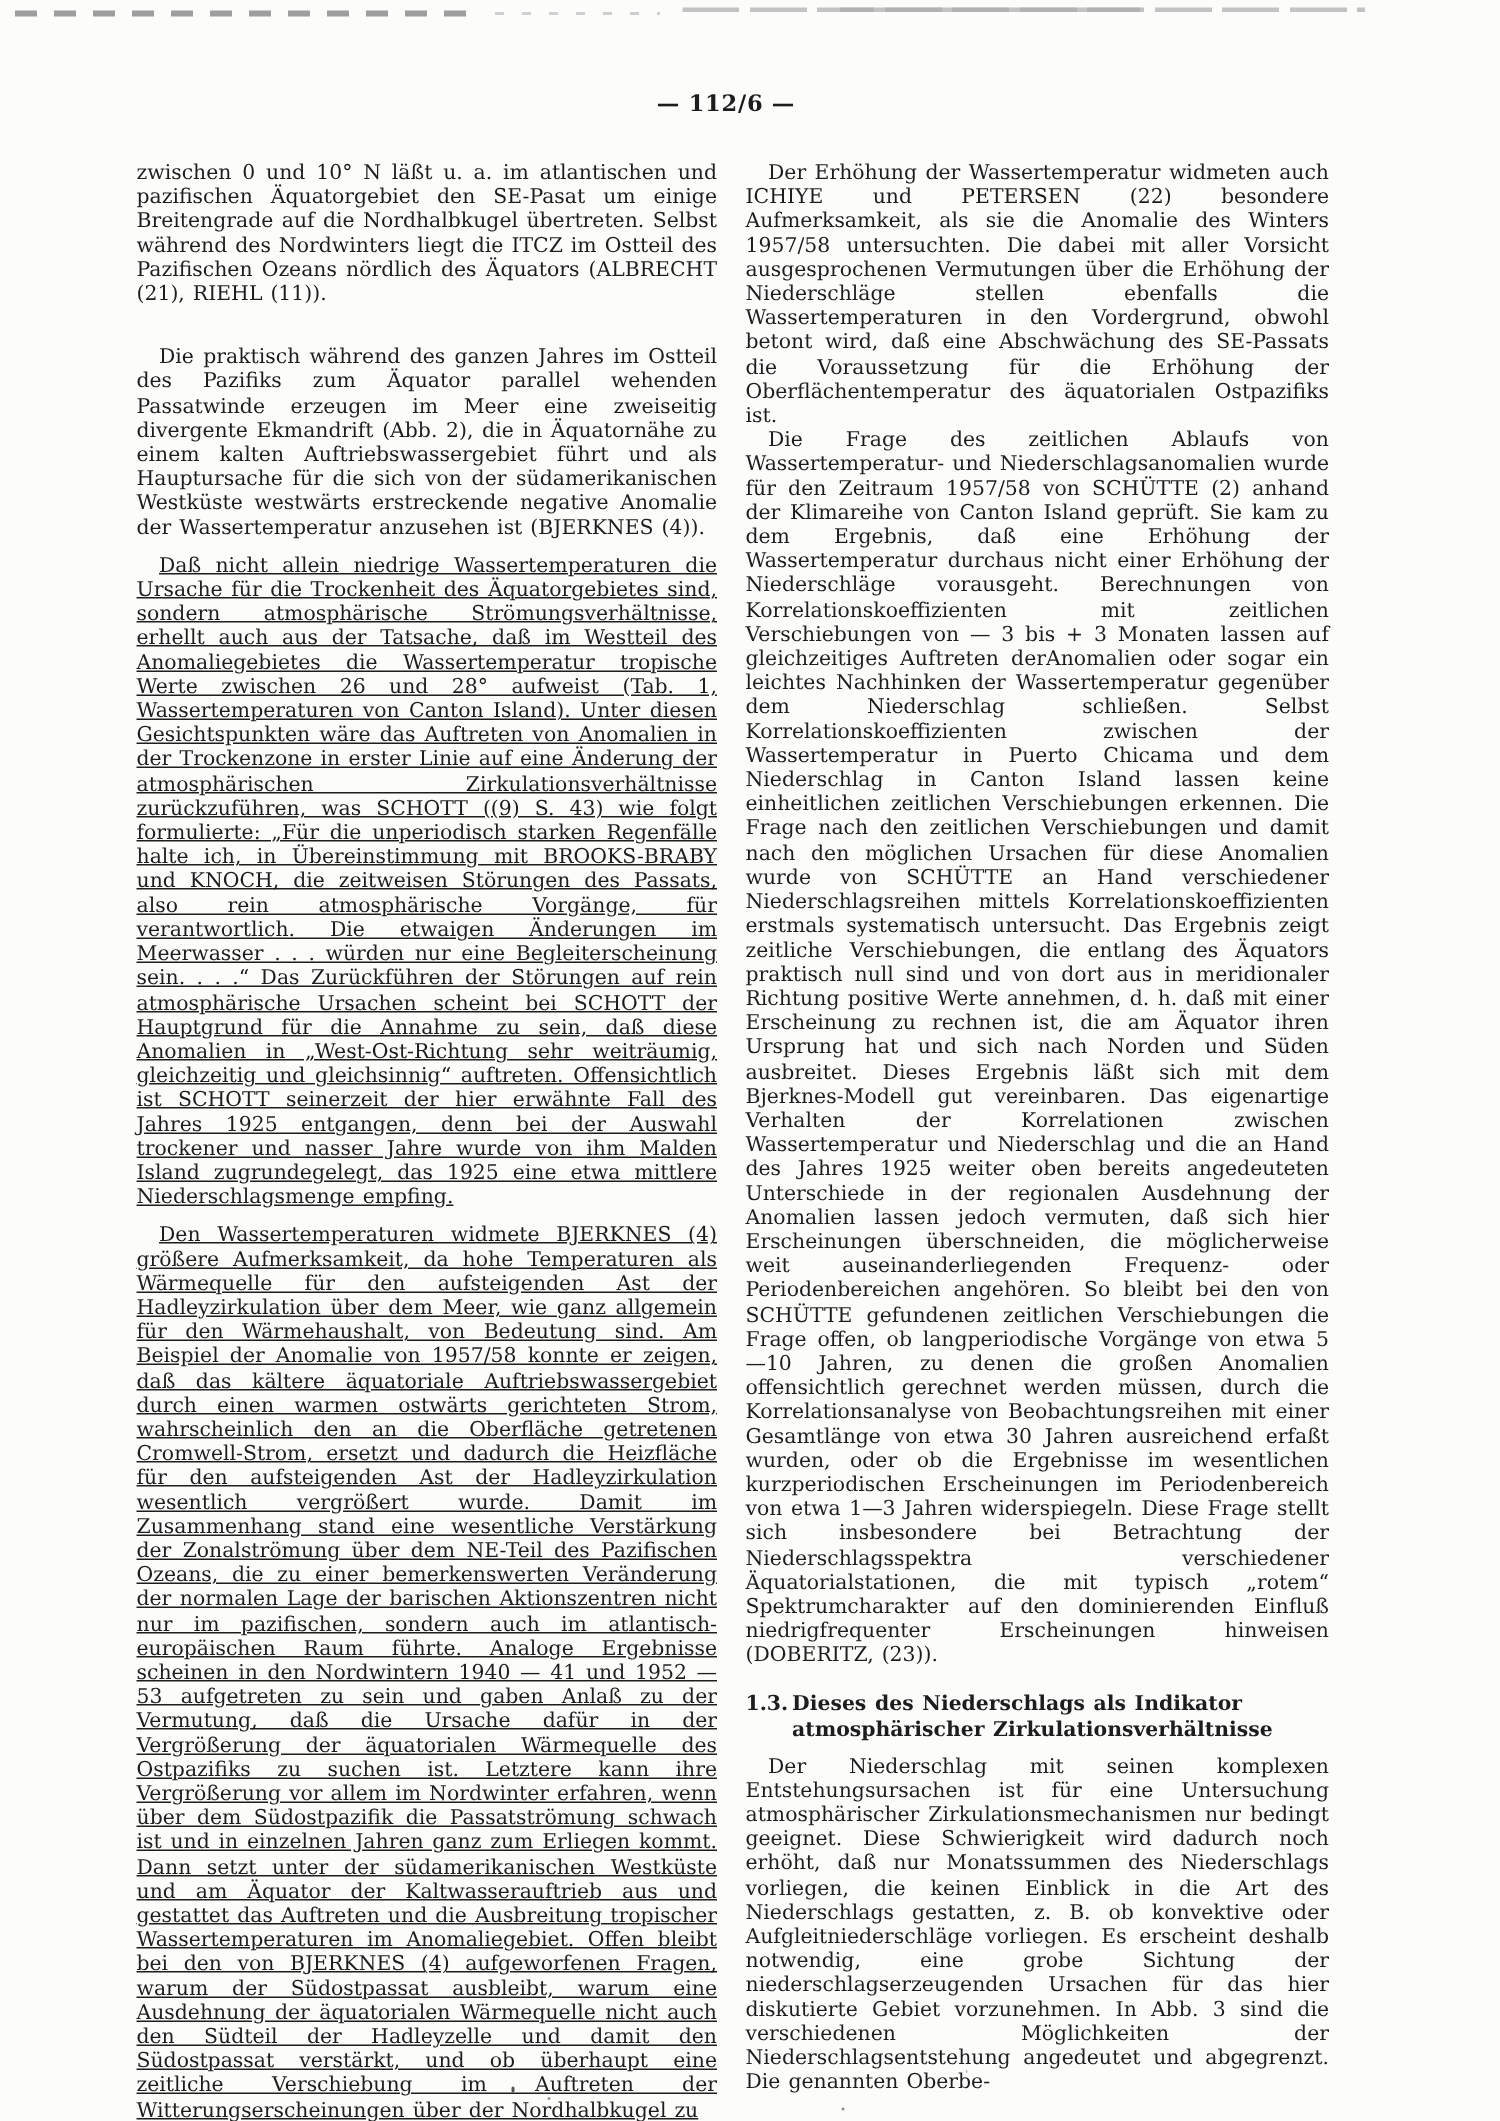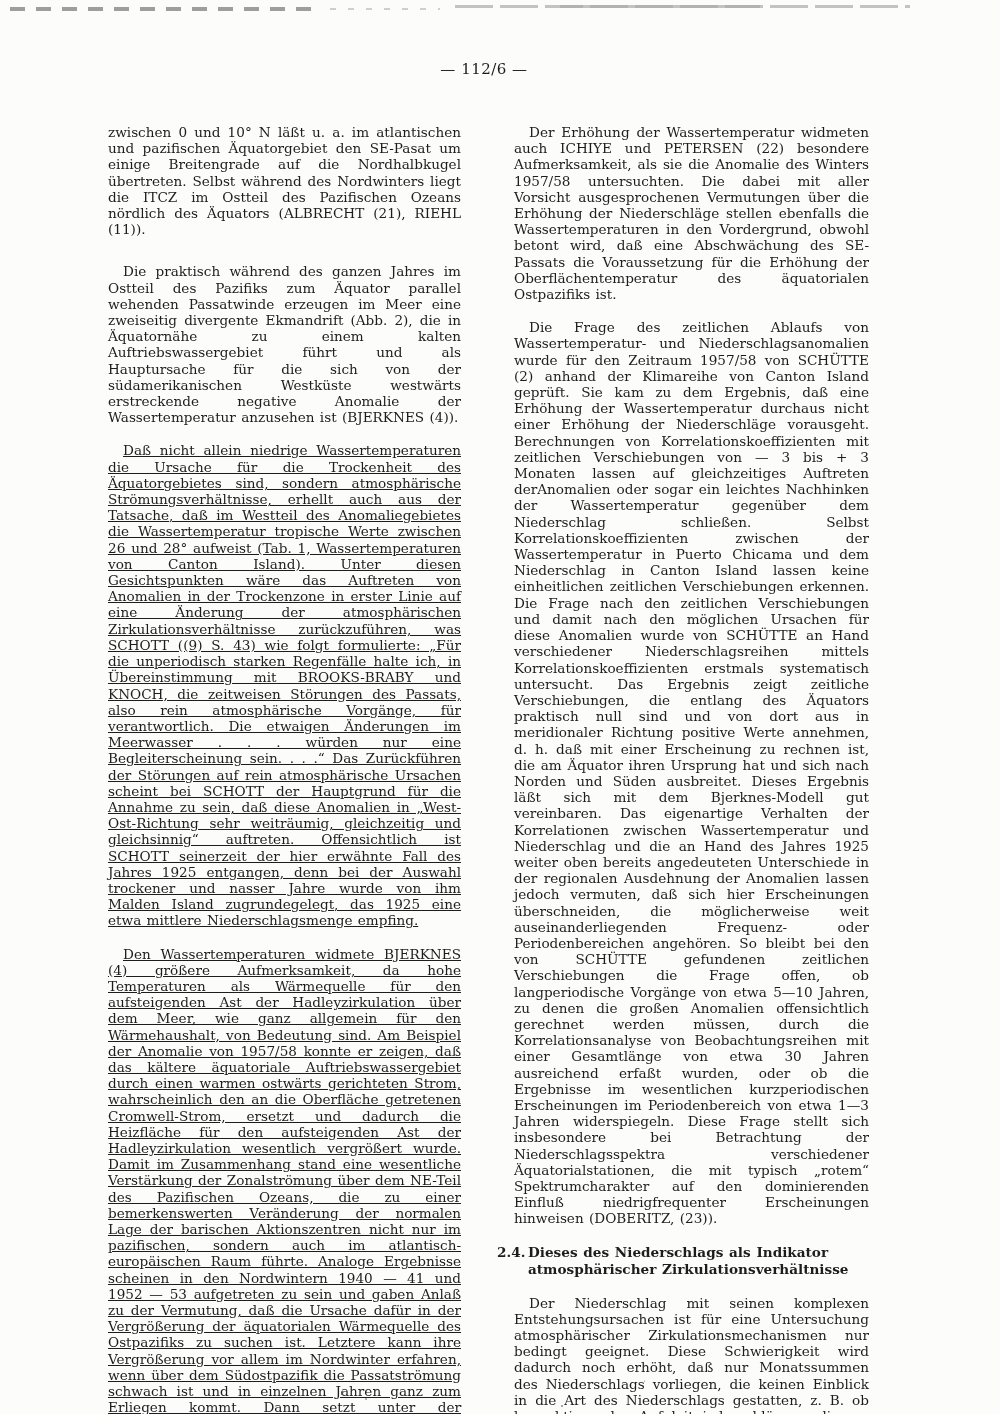--- a/index.html
+++ b/index.html
@@ -28,34 +28,35 @@
     left: 455px; top: 5px; width: 455px; height: 3px;
     background: repeating-linear-gradient(90deg, #c3c3c3 0 38px, rgba(0,0,0,0) 38px 45px);
   }
   .seg2b { left: 560px; top: 5px; width: 200px; height: 3px; background: #ababab; opacity: .7; }
 
   .page-number {
     position: absolute; top: 60px; left: 0; width: 968px;
     text-align: center;
     font-size: 15px; letter-spacing: .5px;
     color: #1d1d1d;
+    font-weight: bold;
   }
 
   .col {
     position: absolute; top: 107px;
     color: #1d1d1d;
     font-size: 13.6px;
     line-height: 16.2px;
     text-align: justify;
     word-spacing: 1px;
   }
   .col-left  { left: 91px;  width: 387px; }
   .col-right { left: 497px; width: 389px; }
 
-  .para { margin: 17px; }
+  .para { margin: 0; }
   .para.indent { text-indent: 15px; }
   .mt    { margin-top: 9px; text-decoration: underline; }
   .mt-lg { margin-top: 26px; }
 
   .section-heading {
     margin: 16px 0 8px 0;
     font-weight: bold;
     display: grid;
     grid-template-columns: 31px 1fr;
     text-align: left;
@@ -89,21 +90,21 @@
     <p class="para">zwischen 0 und 10° N läßt u. a. im atlantischen und pazifischen Äquatorgebiet den SE-Pasat um einige Breitengrade auf die Nordhalbkugel übertreten. Selbst während des Nordwinters liegt die ITCZ im Ostteil des Pazifischen Ozeans nördlich des Äquators (ALBRECHT (21), RIEHL (11)).</p>
     <p class="para indent mt-lg">Die praktisch während des ganzen Jahres im Ostteil des Pazifiks zum Äquator parallel wehenden Passatwinde erzeugen im Meer eine zweiseitig divergente Ekmandrift (Abb. 2), die in Äquatornähe zu einem kalten Auftriebswassergebiet führt und als Hauptursache für die sich von der südamerikanischen Westküste westwärts erstreckende negative Anomalie der Wassertemperatur anzusehen ist (BJERKNES (4)).</p>
     <p class="para indent mt">Daß nicht allein niedrige Wassertemperaturen die Ursache für die Trockenheit des Äquatorgebietes sind, sondern atmosphärische Strömungsverhältnisse, erhellt auch aus der Tatsache, daß im Westteil des Anomaliegebietes die Wassertemperatur tropische Werte zwischen 26 und 28° aufweist (Tab. 1, Wassertemperaturen von Canton Island). Unter diesen Gesichtspunkten wäre das Auftreten von Anomalien in der Trockenzone in erster Linie auf eine Änderung der atmosphärischen Zirkulationsverhältnisse zurückzuführen, was SCHOTT ((9) S. 43) wie folgt formulierte: „Für die unperiodisch starken Regenfälle halte ich, in Übereinstimmung mit BROOKS-BRABY und KNOCH, die zeitweisen Störungen des Passats, also rein atmosphärische Vorgänge, für verantwortlich. Die etwaigen Änderungen im Meerwasser . . . würden nur eine Begleiterscheinung sein. . . .“ Das Zurückführen der Störungen auf rein atmosphärische Ursachen scheint bei SCHOTT der Hauptgrund für die Annahme zu sein, daß diese Anomalien in „West-Ost-Richtung sehr weiträumig, gleichzeitig und gleichsinnig“ auftreten. Offensichtlich ist SCHOTT seinerzeit der hier erwähnte Fall des Jahres 1925 entgangen, denn bei der Auswahl trockener und nasser Jahre wurde von ihm Malden Island zugrundegelegt, das 1925 eine etwa mittlere Niederschlagsmenge empfing.</p>
     <p class="para indent mt">Den Wassertemperaturen widmete BJERKNES (4) größere Aufmerksamkeit, da hohe Temperaturen als Wärmequelle für den aufsteigenden Ast der Hadleyzirkulation über dem Meer, wie ganz allgemein für den Wärmehaushalt, von Bedeutung sind. Am Beispiel der Anomalie von 1957/58 konnte er zeigen, daß das kältere äquatoriale Auftriebswassergebiet durch einen warmen ostwärts gerichteten Strom, wahrscheinlich den an die Oberfläche getretenen Cromwell-Strom, ersetzt und dadurch die Heizfläche für den aufsteigenden Ast der Hadleyzirkulation wesentlich vergrößert wurde. Damit im Zusammenhang stand eine wesentliche Verstärkung der Zonalströmung über dem NE-Teil des Pazifischen Ozeans, die zu einer bemerkenswerten Veränderung der normalen Lage der barischen Aktionszentren nicht nur im pazifischen, sondern auch im atlantisch-europäischen Raum führte. Analoge Ergebnisse scheinen in den Nordwintern 1940 — 41 und 1952 — 53 aufgetreten zu sein und gaben Anlaß zu der Vermutung, daß die Ursache dafür in der Vergrößerung der äquatorialen Wärmequelle des Ostpazifiks zu suchen ist. Letztere kann ihre Vergrößerung vor allem im Nordwinter erfahren, wenn über dem Südostpazifik die Passatströmung schwach ist und in einzelnen Jahren ganz zum Erliegen kommt. Dann setzt unter der südamerikanischen Westküste und am Äquator der Kaltwasserauftrieb aus und gestattet das Auftreten und die Ausbreitung tropischer Wassertemperaturen im Anomaliegebiet. Offen bleibt bei den von BJERKNES (4) aufgeworfenen Fragen, warum der Südostpassat ausbleibt, warum eine Ausdehnung der äquatorialen Wärmequelle nicht auch den Südteil der Hadleyzelle und damit den Südostpassat verstärkt, und ob überhaupt eine zeitliche Verschiebung im Auftreten der Witterungserscheinungen über der Nordhalbkugel zu</p>
   </div>
 
   <div class="col col-right">
     <p class="para indent">Der Erhöhung der Wassertemperatur widmeten auch ICHIYE und PETERSEN (22) besondere Aufmerksamkeit, als sie die Anomalie des Winters 1957/58 untersuchten. Die dabei mit aller Vorsicht ausgesprochenen Vermutungen über die Erhöhung der Niederschläge stellen ebenfalls die Wassertemperaturen in den Vordergrund, obwohl betont wird, daß eine Abschwächung des SE-Passats die Voraussetzung für die Erhöhung der Oberflächentemperatur des äquatorialen Ostpazifiks ist.</p>
     <p class="para indent">Die Frage des zeitlichen Ablaufs von Wassertemperatur- und Niederschlagsanomalien wurde für den Zeitraum 1957/58 von SCHÜTTE (2) anhand der Klimareihe von Canton Island geprüft. Sie kam zu dem Ergebnis, daß eine Erhöhung der Wassertemperatur durchaus nicht einer Erhöhung der Niederschläge vorausgeht. Berechnungen von Korrelationskoeffizienten mit zeitlichen Verschiebungen von — 3 bis + 3 Monaten lassen auf gleichzeitiges Auftreten derAnomalien oder sogar ein leichtes Nachhinken der Wassertemperatur gegenüber dem Niederschlag schließen. Selbst Korrelationskoeffizienten zwischen der Wassertemperatur in Puerto Chicama und dem Niederschlag in Canton Island lassen keine einheitlichen zeitlichen Verschiebungen erkennen. Die Frage nach den zeitlichen Verschiebungen und damit nach den möglichen Ursachen für diese Anomalien wurde von SCHÜTTE an Hand verschiedener Niederschlagsreihen mittels Korrelationskoeffizienten erstmals systematisch untersucht. Das Ergebnis zeigt zeitliche Verschiebungen, die entlang des Äquators praktisch null sind und von dort aus in meridionaler Richtung positive Werte annehmen, d. h. daß mit einer Erscheinung zu rechnen ist, die am Äquator ihren Ursprung hat und sich nach Norden und Süden ausbreitet. Dieses Ergebnis läßt sich mit dem Bjerknes-Modell gut vereinbaren. Das eigenartige Verhalten der Korrelationen zwischen Wassertemperatur und Niederschlag und die an Hand des Jahres 1925 weiter oben bereits angedeuteten Unterschiede in der regionalen Ausdehnung der Anomalien lassen jedoch vermuten, daß sich hier Erscheinungen überschneiden, die möglicherweise weit auseinanderliegenden Frequenz- oder Periodenbereichen angehören. So bleibt bei den von SCHÜTTE gefundenen zeitlichen Verschiebungen die Frage offen, ob langperiodische Vorgänge von etwa 5—10 Jahren, zu denen die großen Anomalien offensichtlich gerechnet werden müssen, durch die Korrelationsanalyse von Beobachtungsreihen mit einer Gesamtlänge von etwa 30 Jahren ausreichend erfaßt wurden, oder ob die Ergebnisse im wesentlichen kurzperiodischen Erscheinungen im Periodenbereich von etwa 1—3 Jahren widerspiegeln. Diese Frage stellt sich insbesondere bei Betrachtung der Niederschlagsspektra verschiedener Äquatorialstationen, die mit typisch „rotem“ Spektrumcharakter auf den dominierenden Einfluß niedrigfrequenter Erscheinungen hinweisen (DOBERITZ, (23)).</p>
     <div class="section-heading">
-      <span class="sec-num">2.4.</span>
+      <span class="sec-num">1.3.</span>
       <span class="sec-text">Dieses des Niederschlags als Indikator atmosphärischer Zirkulationsverhältnisse</span>
     </div>
     <p class="para indent">Der Niederschlag mit seinen komplexen Entstehungsursachen ist für eine Untersuchung atmosphärischer Zirkulationsmechanismen nur bedingt geeignet. Diese Schwierigkeit wird dadurch noch erhöht, daß nur Monatssummen des Niederschlags vorliegen, die keinen Einblick in die Art des Niederschlags gestatten, z. B. ob konvektive oder Aufgleitniederschläge vorliegen. Es erscheint deshalb notwendig, eine grobe Sichtung der niederschlagserzeugenden Ursachen für das hier diskutierte Gebiet vorzunehmen. In Abb. 3 sind die verschiedenen Möglichkeiten der Niederschlagsentstehung angedeutet und abgegrenzt. Die genannten Oberbe-</p>
   </div>
 
   <div class="speck sp1"></div>
   <div class="speck sp2"></div>
   <div class="speck sp3"></div>
   <div class="speck sp4"></div>
   <div class="speck sp5"></div>

